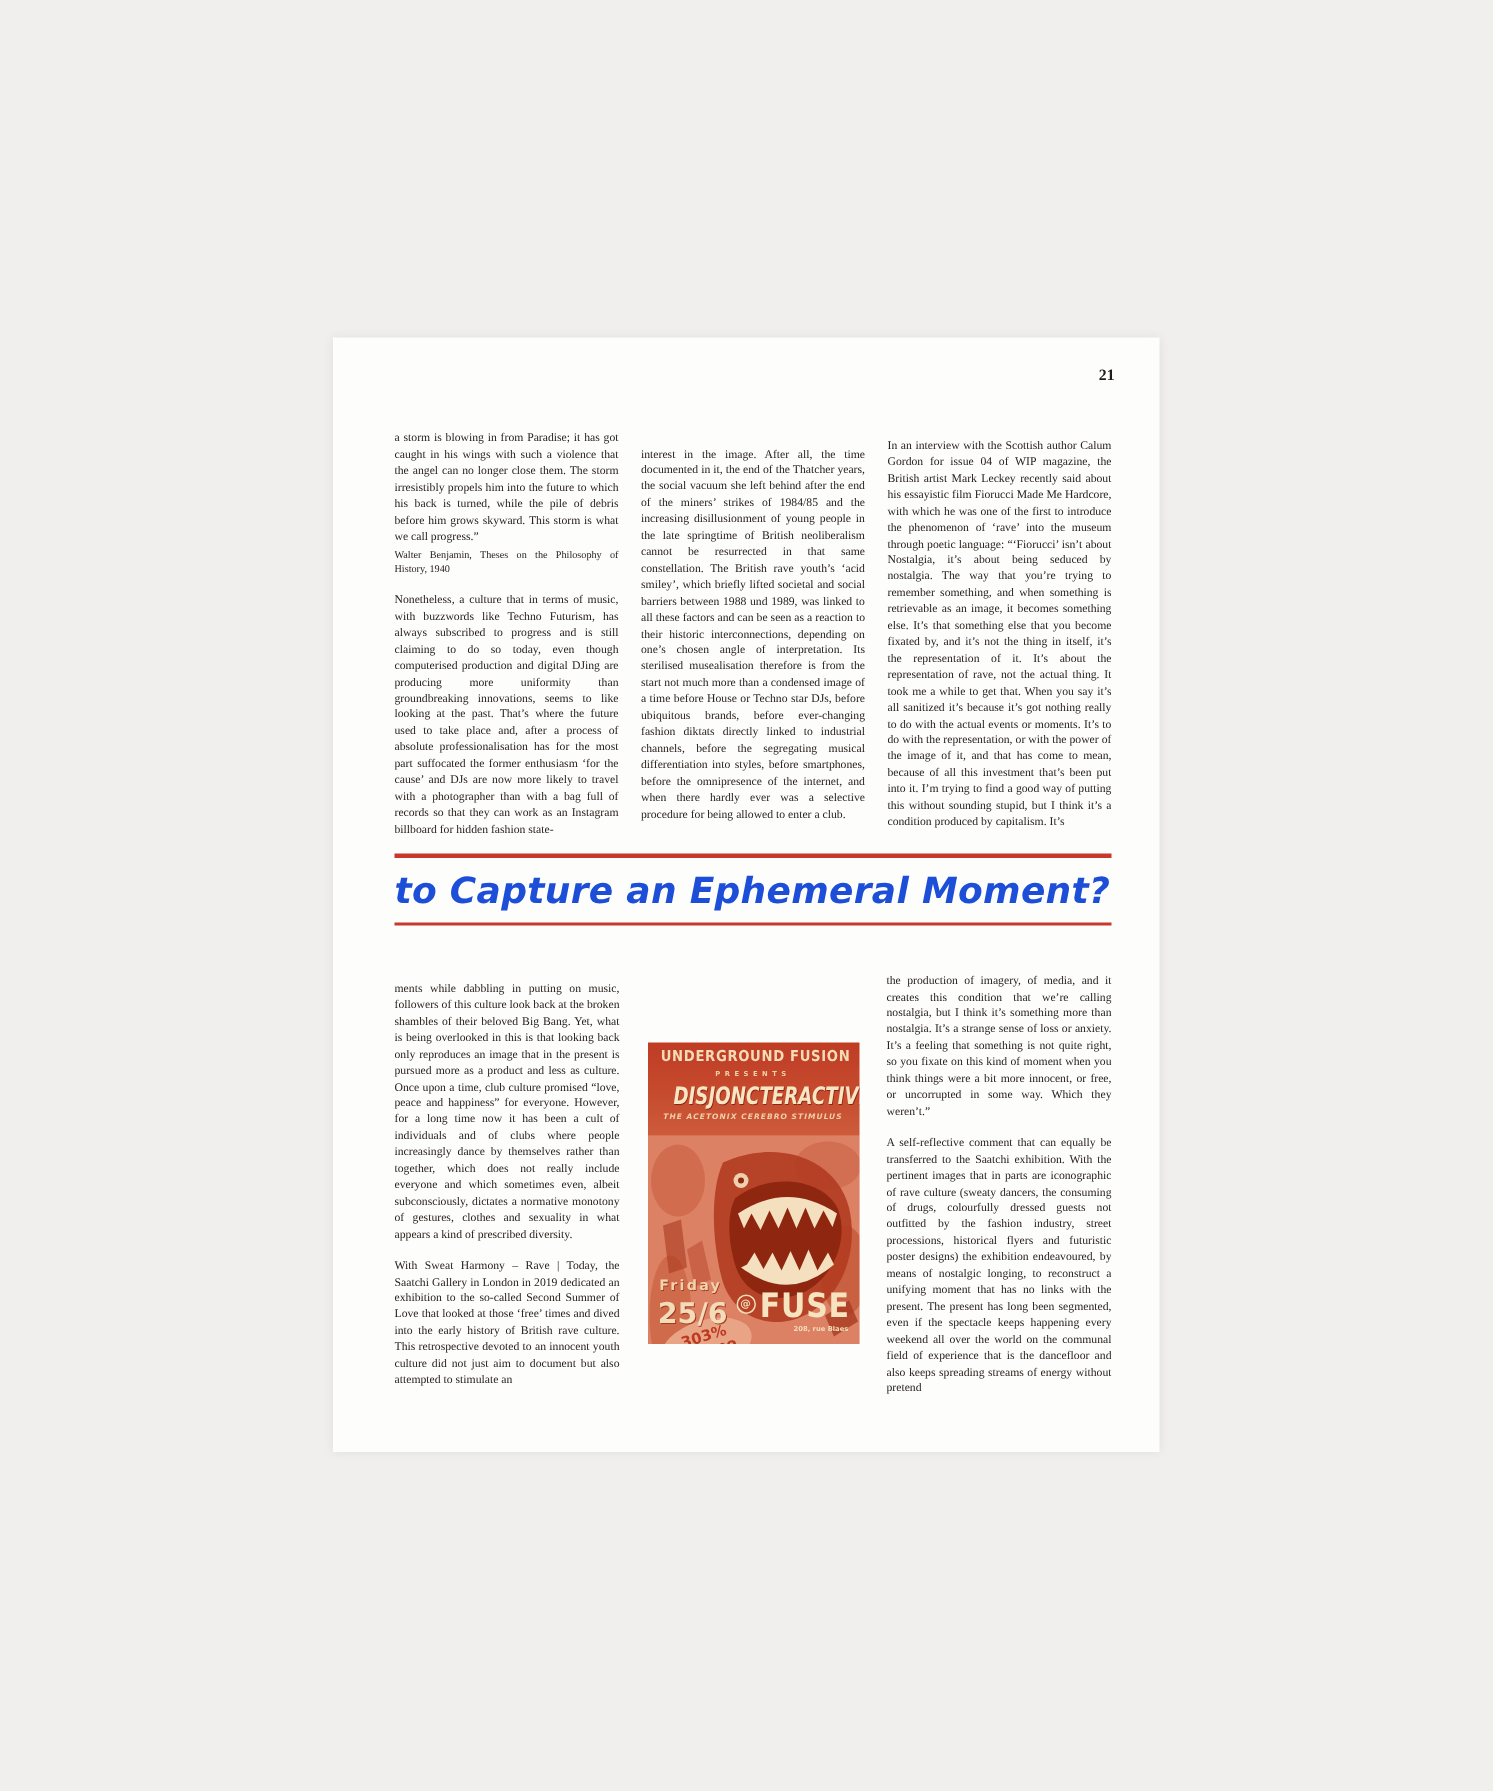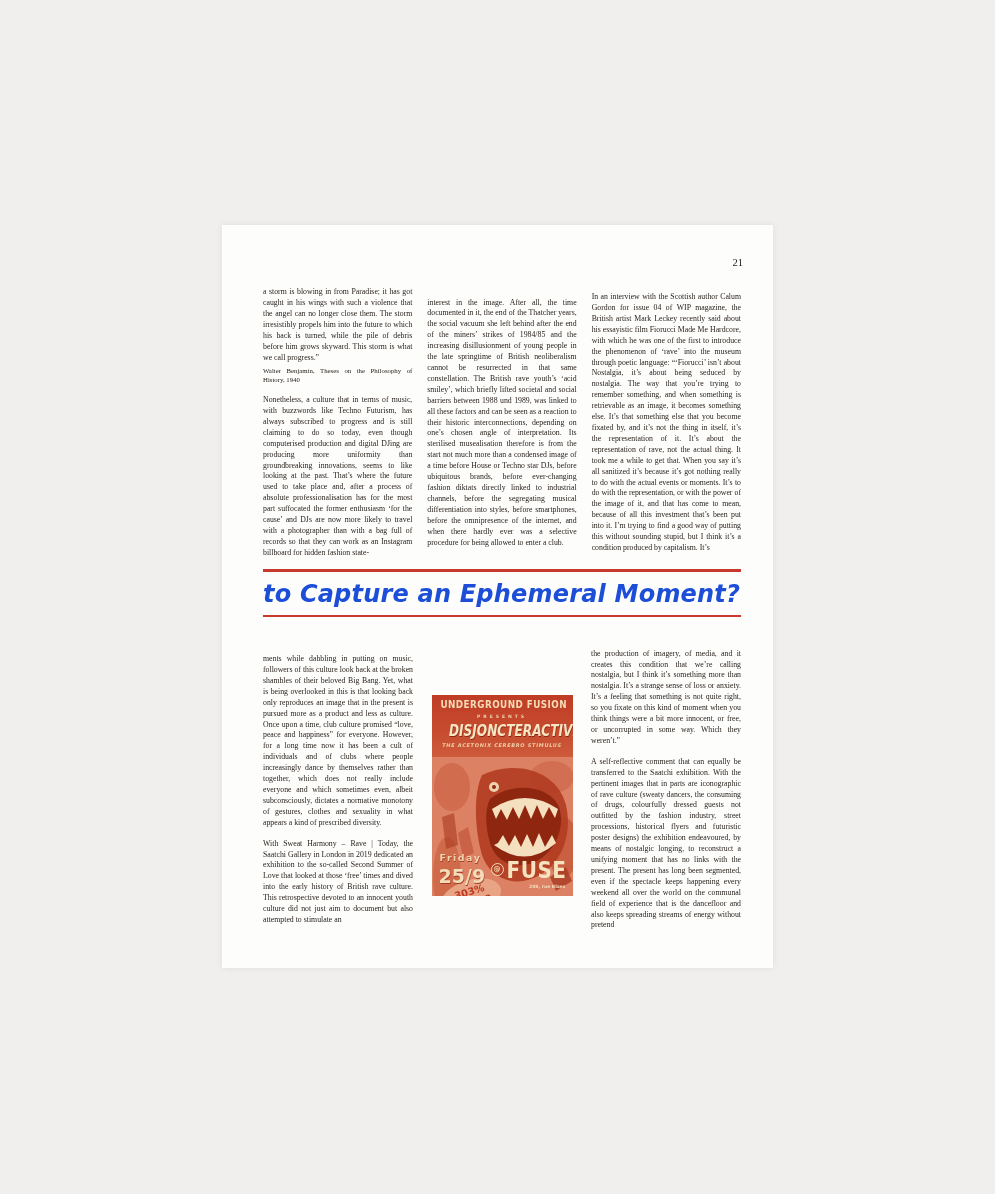--- a/index.html
+++ b/index.html
@@ -1,20 +1,20 @@
 <!DOCTYPE html>
 <html lang="en"><head>
 <meta charset="utf-8">
 <style>
   html,body{margin:0;padding:0;}
   body{background:#f0efed;width:995px;height:1194px;font-family:"Liberation Serif",serif;}
   .canvas{position:relative;width:995px;height:1194px;background:#f0efed;overflow:hidden;}
   .page{position:absolute;left:222px;top:225px;width:551px;height:743px;background:#fdfdfc;
         box-shadow:0 0 7px rgba(0,0,0,0.07);overflow:hidden;}
-  .page-number{position:absolute;top:32px;right:30px;font-size:10.5px;font-weight:normal;color:#211c17;margin-left:12px;}
+  .page-number{position:absolute;top:20px;right:30px;font-size:10.5px;font-weight:bold;color:#211c17;margin-left:12px;}
 
   
   .top-columns{position:absolute;left:41px;top:57px;width:478px;height:292px;display:flex;gap:15px;overflow:hidden;align-items:center;}
   .col{flex:1;font-size:7.8px;line-height:10.9px;color:#29221c;text-align:justify;hyphens:auto;}
   .col p{margin:0 0 10px 0;}
   .quote{margin:0 0 2px 0 !important;}
   .attribution{font-size:6.8px;line-height:9.2px;margin:0 0 11px 0 !important;}
 
   
   .headline-block{position:absolute;left:41px;top:344px;width:478px;}
@@ -120,21 +120,21 @@
           <circle cx="70" cy="168" r="27" fill="#f2dcba" opacity="0.82"></circle>
           <path d="M52,160 Q70,150 88,162 M55,175 Q72,185 86,172" stroke="#b5432a" stroke-width="2" fill="none" opacity="0.65"></path>
           <rect y="186" width="141" height="29" fill="#c24a2c" opacity="0.5"></rect>
         </svg>
 
         <div class="poster-badge">
           <span class="badge-l1">303%</span>
           <span class="badge-l2">Techno</span>
         </div>
         <div class="poster-day">Friday</div>
-        <div class="poster-date">25/9</div>
+        <div class="poster-date">25/6</div>
         <div class="poster-venue-row">
           <span class="at-circle">@</span>
           <span class="poster-venue">FUSE</span>
         </div>
         <div class="poster-address">208, rue Blaes</div>
       </div>
 
       <div class="bcol">
         <p>the production of imagery, of media, and it creates this condition that we’re calling nostalgia, but I think it’s something more than nostalgia. It’s a strange sense of loss or anxiety. It’s a feeling that something is not quite right, so you fixate on this kind of moment when you think things were a bit more innocent, or free, or uncorrupted in some way. Which they weren’t.”</p>
         <p>A self-reflective comment that can equally be transferred to the Saatchi exhibition. With the pertinent images that in parts are iconographic of rave culture (sweaty dancers, the consuming of drugs, colourfully dressed guests not outfitted by the fashion industry, street processions, historical flyers and futuristic poster designs) the exhibition endeavoured, by means of nostalgic longing, to reconstruct a unifying moment that has no links with the present. The present has long been segmented, even if the spectacle keeps happening every weekend all over the world on the communal field of experience that is the dancefloor and also keeps spreading streams of energy without pretend</p>

